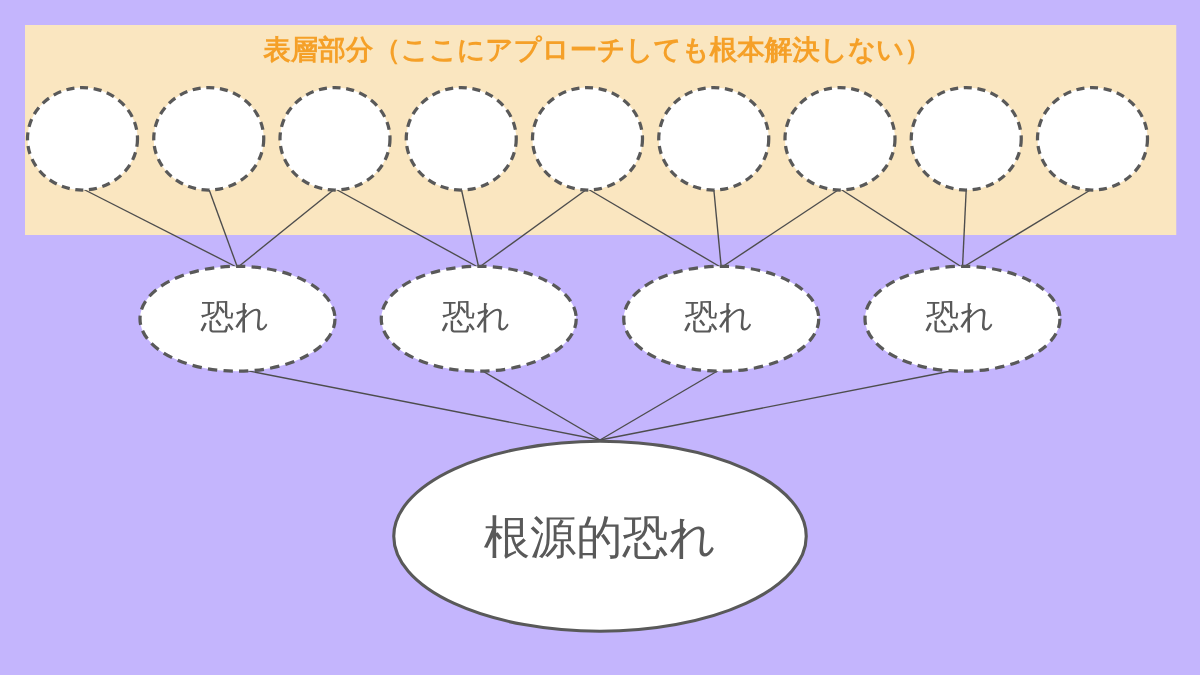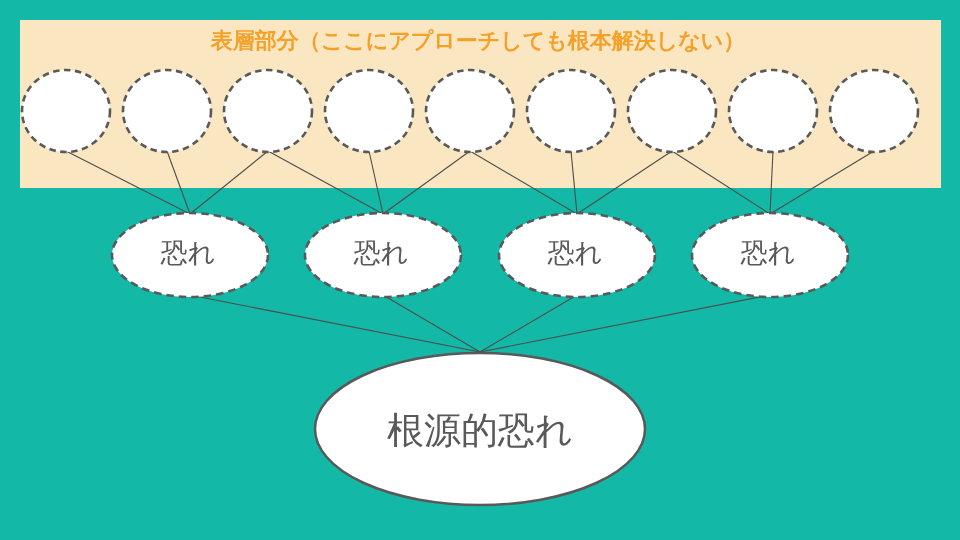--- a/index.html
+++ b/index.html
@@ -5,21 +5,21 @@
   html, body {
     margin: 0;
     padding: 0;
     background: #FFFFFF;
     font-family: "Liberation Sans", sans-serif;
   }
   .stage {
     position: relative;
     width: 960px;
     height: 540px;
-    background: #14b8a6;
+    background: #c4b5fd;
     overflow: hidden;
   }
   svg { display: block; }
 
   .banner-text {
     font-size: 22px;
     font-weight: 700;
     text-anchor: middle;
     dominant-baseline: central;
   }

